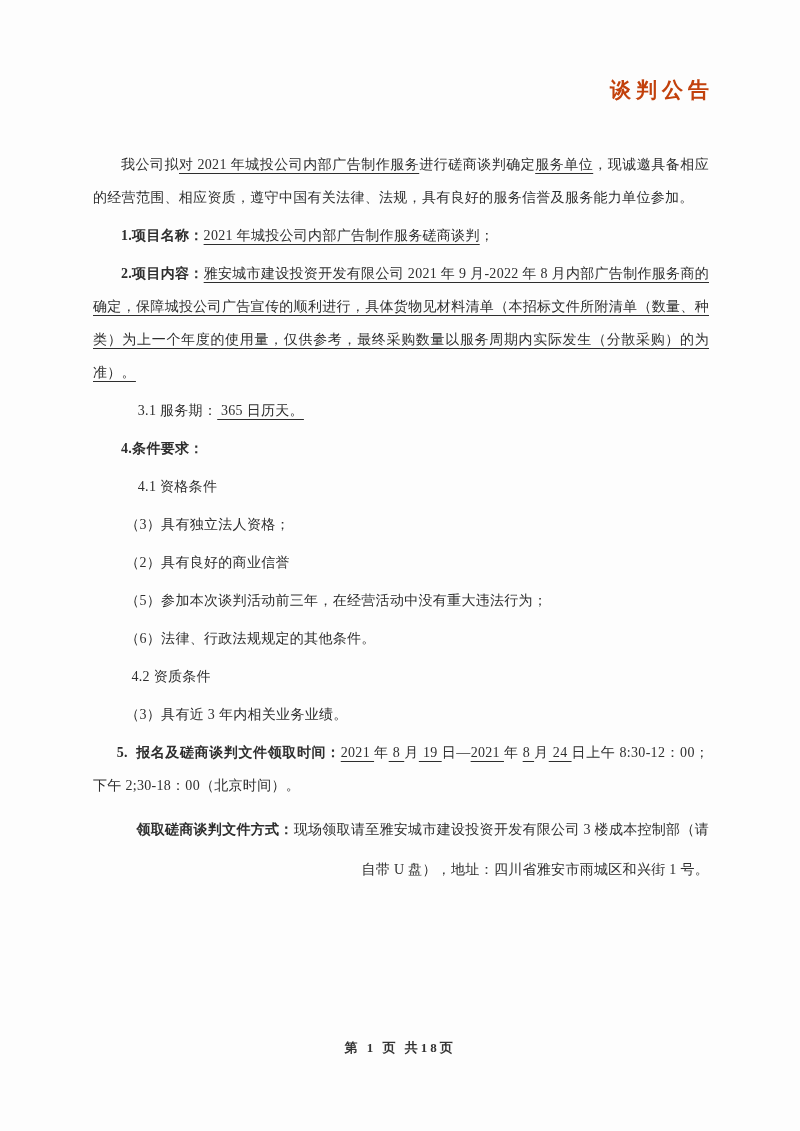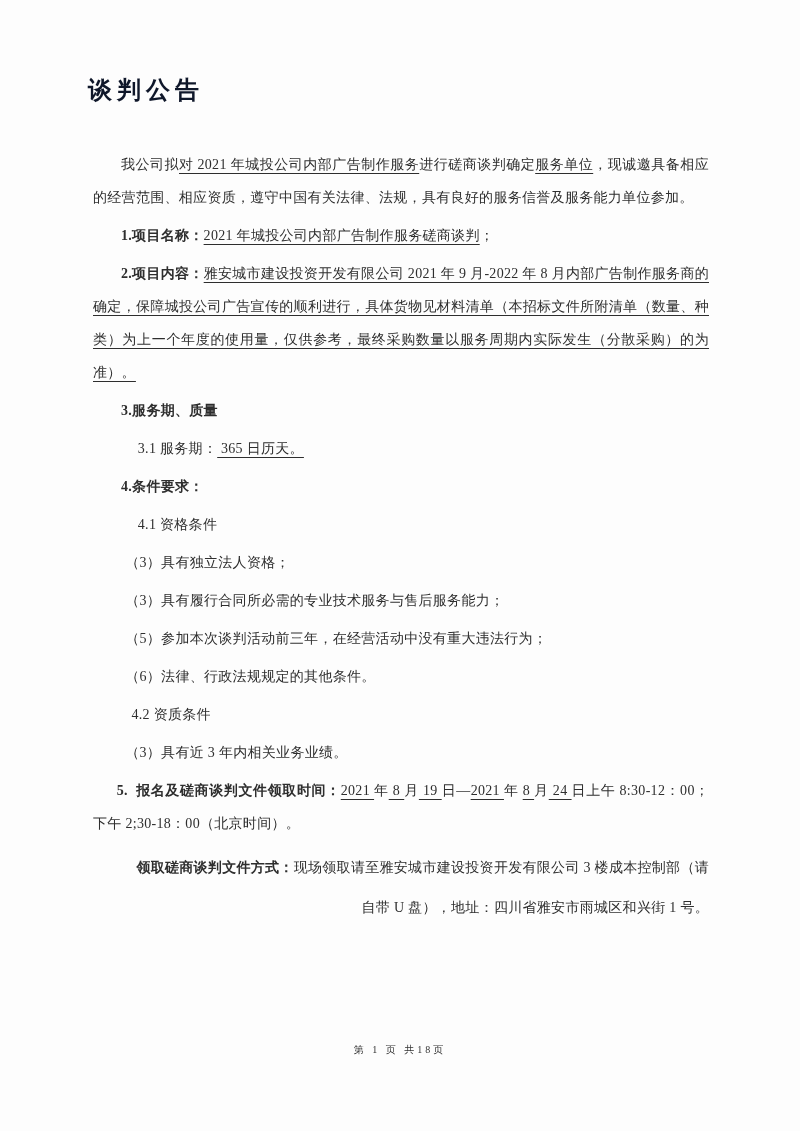--- a/index.html
+++ b/index.html
@@ -14,26 +14,26 @@
     margin: 0 auto;
     background: #fdfdfd;
     box-sizing: border-box;
     padding: 72px 86px 0 88px;
     font-family: "Liberation Serif", "DejaVu Serif", serif;
     color: #2e2e2e;
     overflow: hidden;
   }
   .doc-title {
     margin: 0 0 40px 0;
-    text-align: left;
-    font-size: 24px;
+    text-align: right;
+    font-size: 21px;
     font-weight: bold;
     letter-spacing: 5px;
     line-height: 36px;
-    color: #0f172a;
+    color: #c2410c;
   }
   .doc-body { }
   .para {
     margin: 5px;
     font-size: 14px;
     line-height: 33px;
     text-align: justify;
     letter-spacing: 0.3px;
   }
   .para span { white-space: pre-wrap; }
@@ -54,41 +54,41 @@
     margin-top: 8px;
     line-height: 40px;
     text-align: right;
   }
   .page-footer {
     position: absolute;
     left: 0;
     right: 0;
     bottom: 74px;
     text-align: center;
-    font-size: 10px;
+    font-size: 13px;
     letter-spacing: 3px;
     color: #333333;
+    font-weight: bold;
   }
 </style>
 </head>
 <body>
 
 <div class="page">
   <h1 class="doc-title">谈判公告</h1>
 
   <div class="doc-body">
       <p class="para p-indent2"><span>我公司拟</span><span class="ul">对 2021 年城投公司内部广告制作服务</span><span>进行磋商谈判确定</span><span class="ul">服务单位</span><span>，现诚邀具备相应的经营范围、相应资质，遵守中国有关法律、法规，具有良好的服务信誉及服务能力单位参加。</span></p>
       <p class="para p-indent2"><span class="bold">1.项目名称：</span><span class="ul">2021 年城投公司内部广告制作服务磋商谈判</span><span>；</span></p>
       <p class="para p-indent2"><span class="bold">2.项目内容：</span><span class="ul">雅安城市建设投资开发有限公司 2021 年 9 月-2022 年 8 月内部广告制作服务商的确定，保障城投公司广告宣传的顺利进行，具体货物见材料清单（本招标文件所附清单（数量、种类）为上一个年度的使用量，仅供参考，最终采购数量以服务周期内实际发生（分散采购）的为准）。</span></p>
-      <p class="para p-indent2 gap-top-sm"><span class="bold">3.服务期、质量</span></p>
       <p class="para p-indent3"><span>3.1 服务期：</span><span class="ul"> 365 日历天。</span></p>
       <p class="para p-indent2"><span class="bold">4.条件要求：</span></p>
       <p class="para p-indent3"><span>4.1 资格条件</span></p>
       <p class="para p-list"><span>（3）具有独立法人资格；</span></p>
-      <p class="para p-list"><span>（3）具有履行合同所必需的专业技术服务与售后服务能力；</span></p>
+      <p class="para p-list"><span>（2）具有良好的商业信誉</span></p>
       <p class="para p-list"><span>（5）参加本次谈判活动前三年，在经营活动中没有重大违法行为；</span></p>
       <p class="para p-list"><span>（6）法律、行政法规规定的其他条件。</span></p>
       <p class="para p-indent28"><span>4.2 资质条件</span></p>
       <p class="para p-list"><span>（3）具有近 3 年内相关业务业绩。</span></p>
       <p class="para p-indent18"><span class="bold">5.  报名及磋商谈判文件领取时间：</span><span class="ul">2021 </span><span>年</span><span class="ul"> 8 </span><span>月</span><span class="ul"> 19 </span><span>日—</span><span class="ul">2021 </span><span>年 </span><span class="ul">8 </span><span>月</span><span class="ul"> 24 </span><span>日上午 8:30-12：00；下午 2;30-18：00（北京时间）。</span></p>
       <p class="para p-last"><span class="bold">领取磋商谈判文件方式：</span><span>现场领取请至雅安城市建设投资开发有限公司 3 楼成本控制部（请自带 U 盘），地址：四川省雅安市雨城区和兴街 1 号。</span></p>
     </div>
 
   <div class="page-footer">第 1 页 共18页</div>
 </div>

